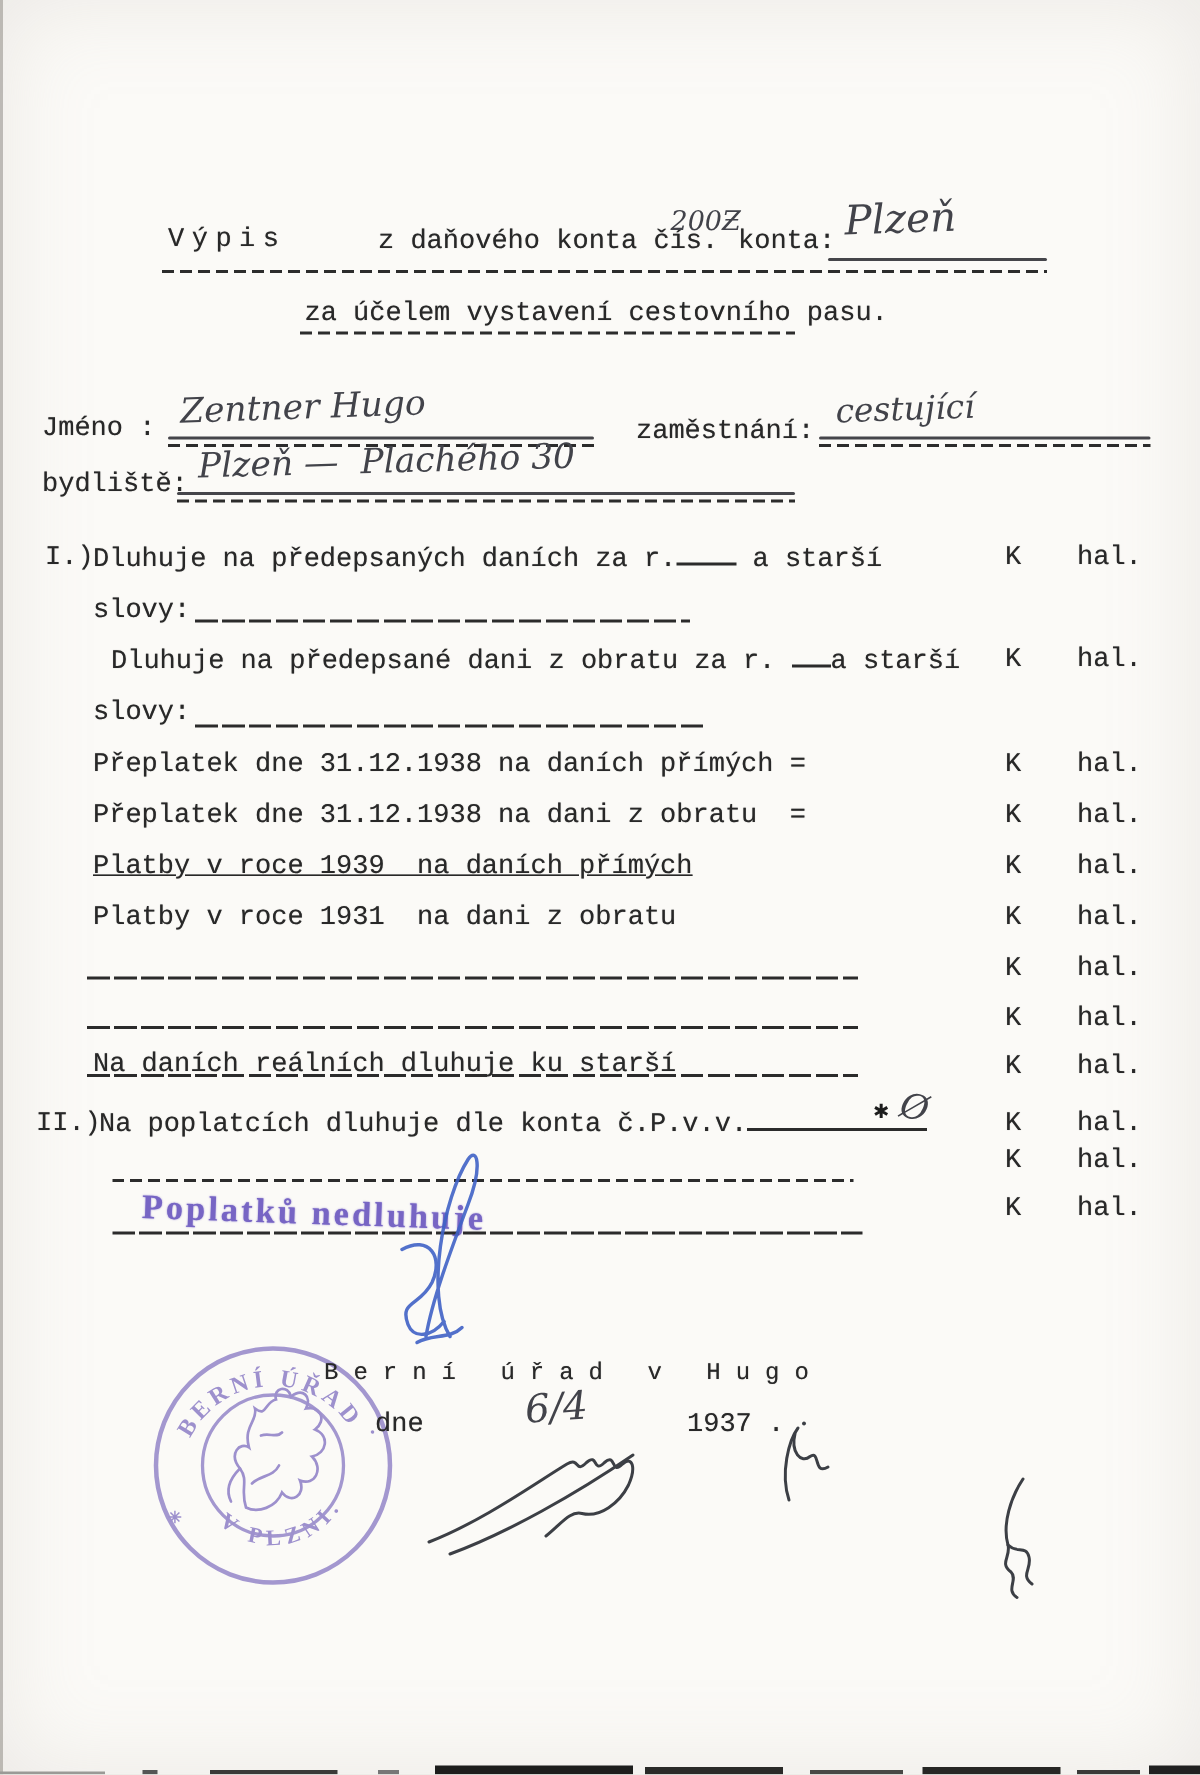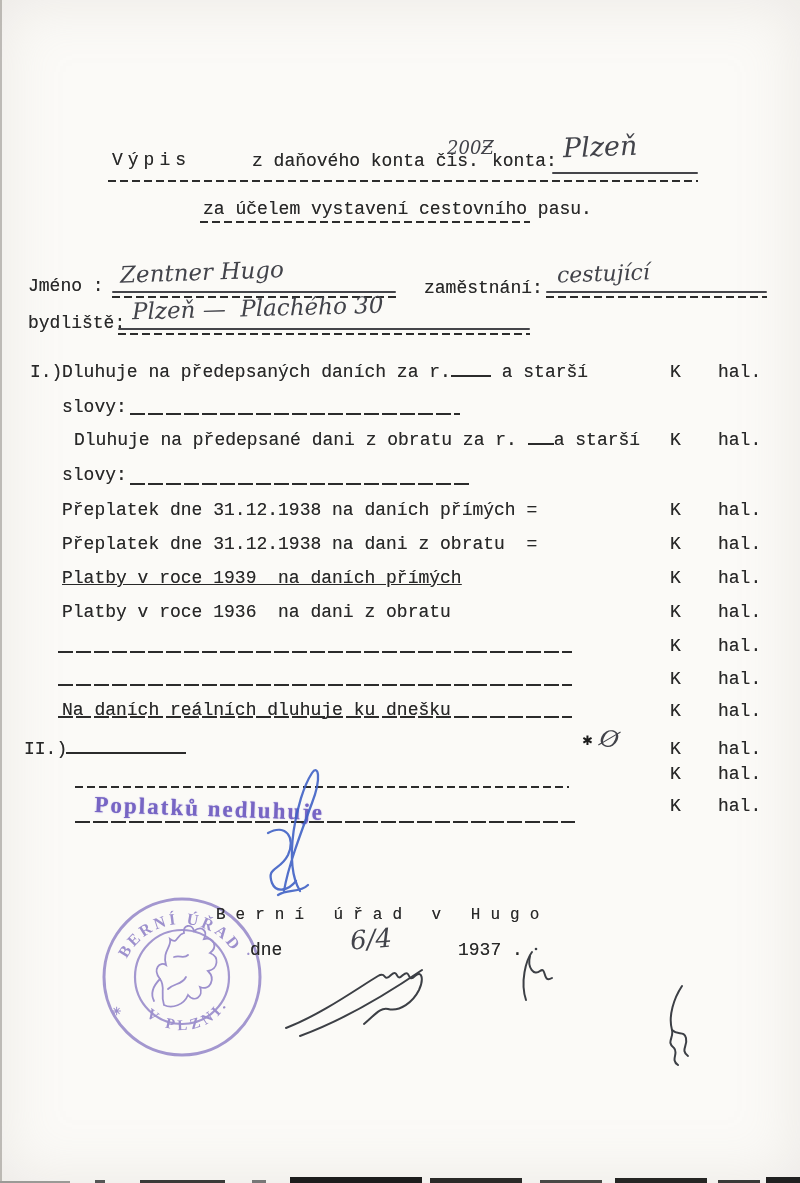--- a/index.html
+++ b/index.html
@@ -62,30 +62,30 @@
   <div class="abs uscore" style="left:130px;top:413px;width:330px;"></div>
 
   <span class="abs tw" style="left:62px;top:430px;margin-left:12px;"><span>Dluhuje na předepsané dani z obratu za r. </span><span class="blank" style="width:26px;"></span><span>a starší</span></span>
 
   <span class="abs tw" style="left:62px;top:465px;">slovy:</span>
   <div class="abs uscore" style="left:130px;top:483px;width:340px;"></div>
 
   <span class="abs tw" style="left:62px;top:500px;">Přeplatek dne 31.12.1938 na daních přímých =</span>
   <span class="abs tw" style="left:62px;top:534px;">Přeplatek dne 31.12.1938 na dani z obratu  =</span>
   <span class="abs tw" style="left:62px;top:568px;text-decoration:underline;">Platby v roce 1939  na daních přímých</span>
-  <span class="abs tw" style="left:62px;top:602px;">Platby v roce 1936  na dani z obratu</span>
+  <span class="abs tw" style="left:62px;top:602px;">Platby v roce 1931  na dani z obratu</span>
 
   <div class="abs uscore" style="left:58px;top:651px;width:514px;"></div>
   <div class="abs uscore" style="left:58px;top:684px;width:514px;"></div>
 
-  <span class="abs tw" style="left:62px;top:700px;">Na daních reálních dluhuje ku dnešku</span>
+  <span class="abs tw" style="left:62px;top:700px;">Na daních reálních dluhuje ku starší</span>
   <div class="abs uscore" style="left:58px;top:716px;width:514px;"></div>
 
   <span class="abs tw" style="left:24px;top:739px;">II.)</span>
-  <span class="abs tw" style="left:66px;top:739px;"><span class="blank" style="width:120px;"></span></span>
+  <span class="abs tw" style="left:66px;top:739px;"><span>Na poplatcích dluhuje dle konta č.P.v.v.</span><span class="blank" style="width:120px;"></span></span>
   <span class="abs" style="left:582px;top:733px;font-size:13px;color:#1c1c1c;">✱</span>
   <span class="abs hw" style="left:600px;top:726px;font-size:23px;transform:rotate(12deg);">Ø</span>
 
   <div class="abs dash" style="left:75px;top:786px;width:494px;"></div>
   <span class="abs stamp-line" style="left:95px;top:792px;">Poplatků nedluhuje</span>
   <div class="abs uscore" style="left:75px;top:821px;width:500px;"></div>
 
   <svg class="abs" style="left:238px;top:763px;" width="100" height="142" viewBox="0 0 100 142">
     <g fill="none" stroke="#4062c6" stroke-width="2.3" stroke-linecap="round" opacity=".9">
       <path d="M 62,128 C 45,100 58,35 74,10 C 80,1 84,14 74,40 C 62,72 50,104 46,128"></path>

